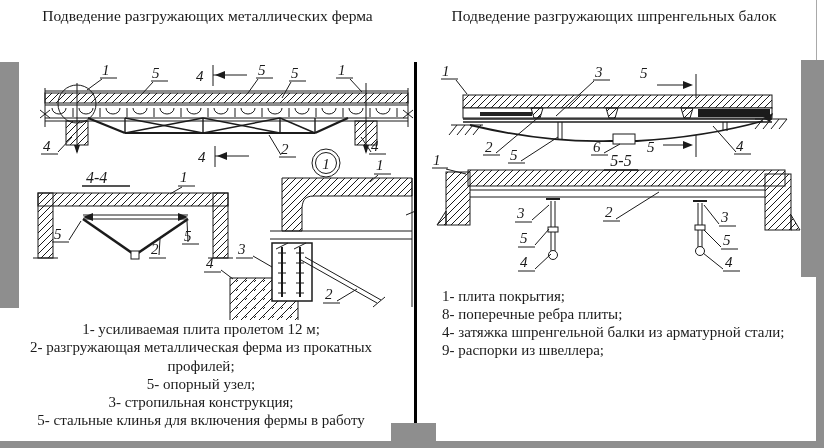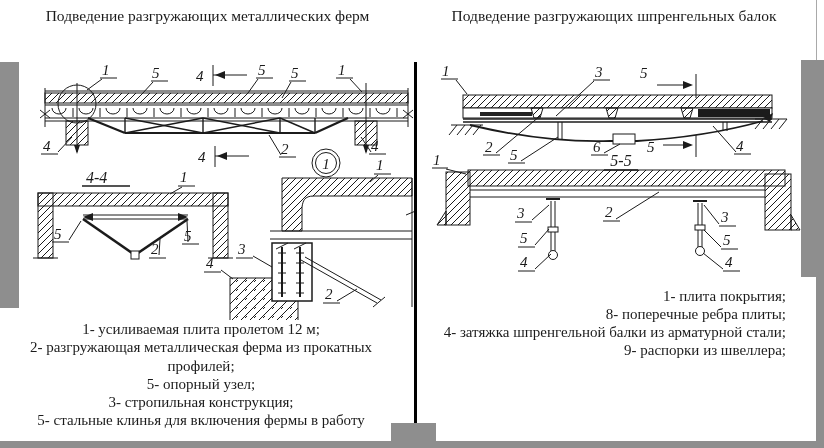--- a/index.html
+++ b/index.html
@@ -4,35 +4,35 @@
 <style>
   html,body{margin:0;padding:0;background:#fff;}
   .stage{position:relative;width:824px;height:448px;background:#fff;overflow:hidden;
          font-family:"Liberation Serif",serif;color:#1b1b1b;}
   .title{position:absolute;top:7px;font-size:15.5px;text-align:center;white-space:nowrap;}
   .title.left{left:0;width:415px;}
   .title.right{left:418px;width:392px;}
   .legend{position:absolute;font-size:15px;}
   .legendL{left:3px;top:320px;width:396px;line-height:18.3px;text-align:center;}
   .legendR{left:432px;top:288px;width:354px;line-height:17.9px;}
-  .legendR .li{text-indent:10px;text-align:right;}
+  .legendR .li{text-indent:10px;}
   .li{margin:0;}
   .gray{position:absolute;background:#8e8e8e;}
   .divider{position:absolute;left:414px;top:62px;width:3px;height:383px;background:#000;}
   .edgeline{position:absolute;left:816px;top:0;width:1px;height:60px;background:#a9a9a9;}
   svg{position:absolute;}
   svg text{font-family:"Liberation Serif",serif;font-style:italic;font-size:15px;fill:#1b1b1b;}
   svg .big{font-size:16px;}
 </style>
 </head>
 <body>
 
 <div class="stage">
 
-  <div class="title left">Подведение разгружающих металлических ферм</div>
+  <div class="title left">Подведение разгружающих металлических ферма</div>
   <div class="title right">Подведение разгружающих шпренгельных балок</div>
 
   <svg style="left:20px;top:55px;" width="395" height="265" viewBox="0 0 395 265">
     <defs>
       <pattern id="hA" patternUnits="userSpaceOnUse" width="7" height="7">
         <path d="M0,7 L7,0" stroke="#1b1b1b" stroke-width="1"></path>
       </pattern>
       <pattern id="hB" patternUnits="userSpaceOnUse" width="9" height="9">
         <path d="M0,9 L9,0 M-2,4 L4,-2" stroke="#1b1b1b" stroke-width="1"></path>
       </pattern>

